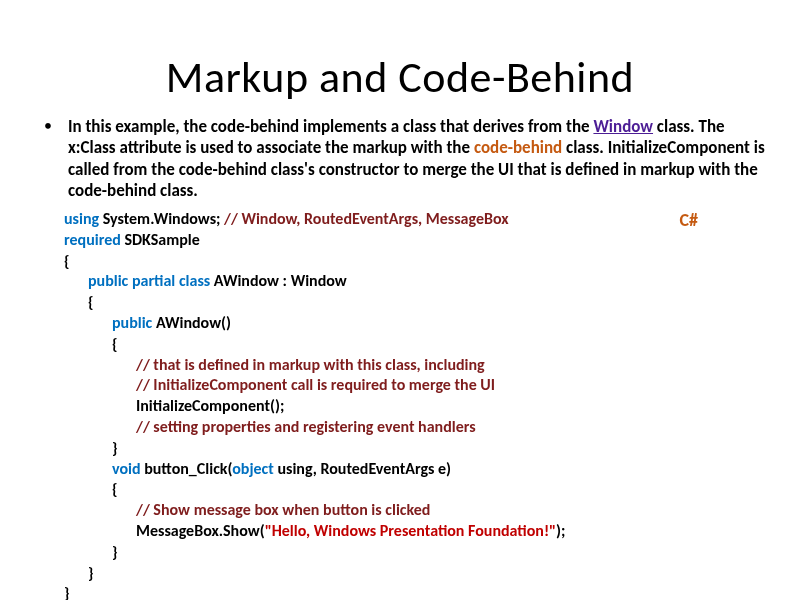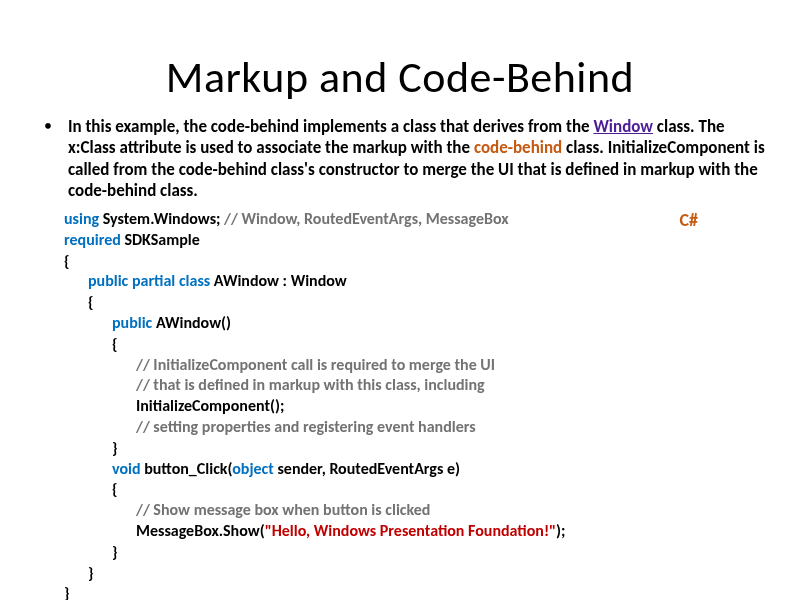--- a/index.html
+++ b/index.html
@@ -67,21 +67,21 @@
       color: #c55a11;
       font-size: 18px;
     }
     .code-line {
       white-space: pre;
     }
     .kw-blue {
       color: #0070c0;
     }
     .comment {
-      color: #737373;
+      color: #7f1d1d;
     }
     .str {
       color: #c00000;
     }
     .in1 { padding-left: 24px; }
     .in2 { padding-left: 48px; }
     .in3 { padding-left: 72px; }
   </style>
 </head>
 <body>
@@ -105,28 +105,28 @@
   <div class="code-line">{</div>
 
   <div class="code-line in1"><span class="kw-blue">public partial class </span><span>AWindow : Window</span></div>
 
   <div class="code-line in1">{</div>
 
   <div class="code-line in2"><span class="kw-blue">public </span><span>AWindow()</span></div>
 
   <div class="code-line in2">{</div>
 
+  <div class="code-line in3 comment">// that is defined in markup with this class, including</div>
   <div class="code-line in3 comment">// InitializeComponent call is required to merge the UI</div>
-  <div class="code-line in3 comment">// that is defined in markup with this class, including</div>
   <div class="code-line in3">InitializeComponent();</div>
   <div class="code-line in3 comment">// setting properties and registering event handlers</div>
 
   <div class="code-line in2">}</div>
 
-  <div class="code-line in2"><span class="kw-blue">void </span><span>button_Click(</span><span class="kw-blue">object </span><span>sender, RoutedEventArgs e)</span></div>
+  <div class="code-line in2"><span class="kw-blue">void </span><span>button_Click(</span><span class="kw-blue">object </span><span>using, RoutedEventArgs e)</span></div>
 
   <div class="code-line in2">{</div>
 
   <div class="code-line in3 comment">// Show message box when button is clicked</div>
   <div class="code-line in3"><span>MessageBox.Show(</span><span class="str">"Hello, Windows Presentation Foundation!"</span><span>);</span></div>
 
   <div class="code-line in2">}</div>
   <div class="code-line in1">}</div>
   <div class="code-line">}</div>
 </div>

